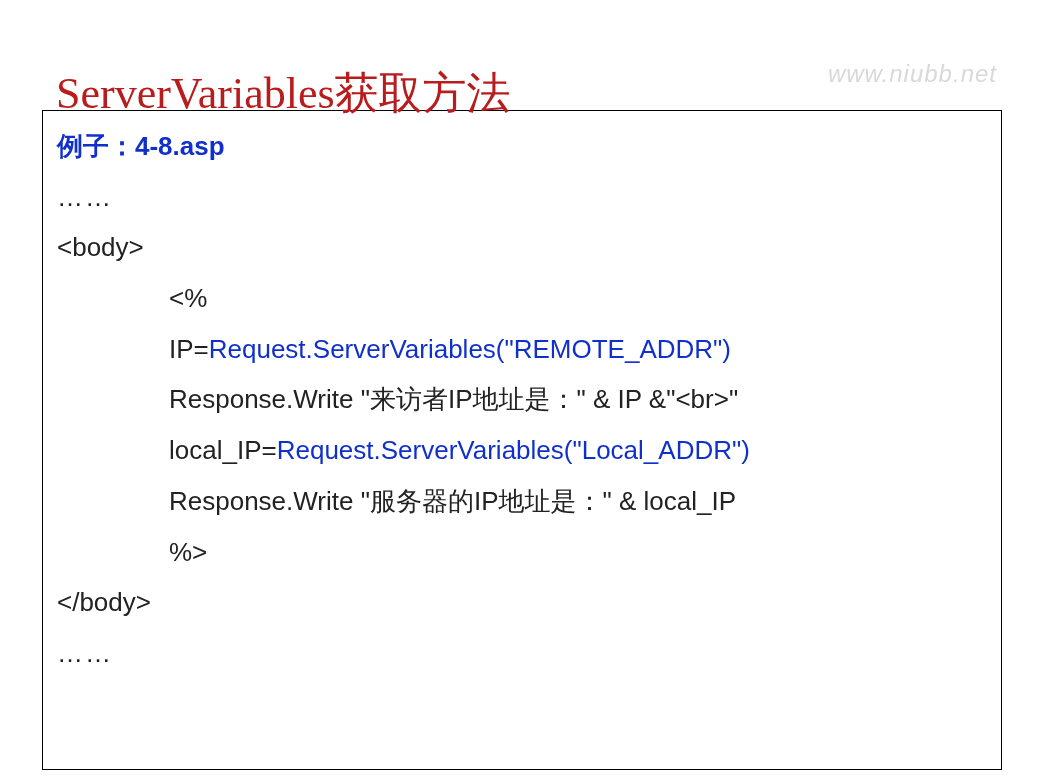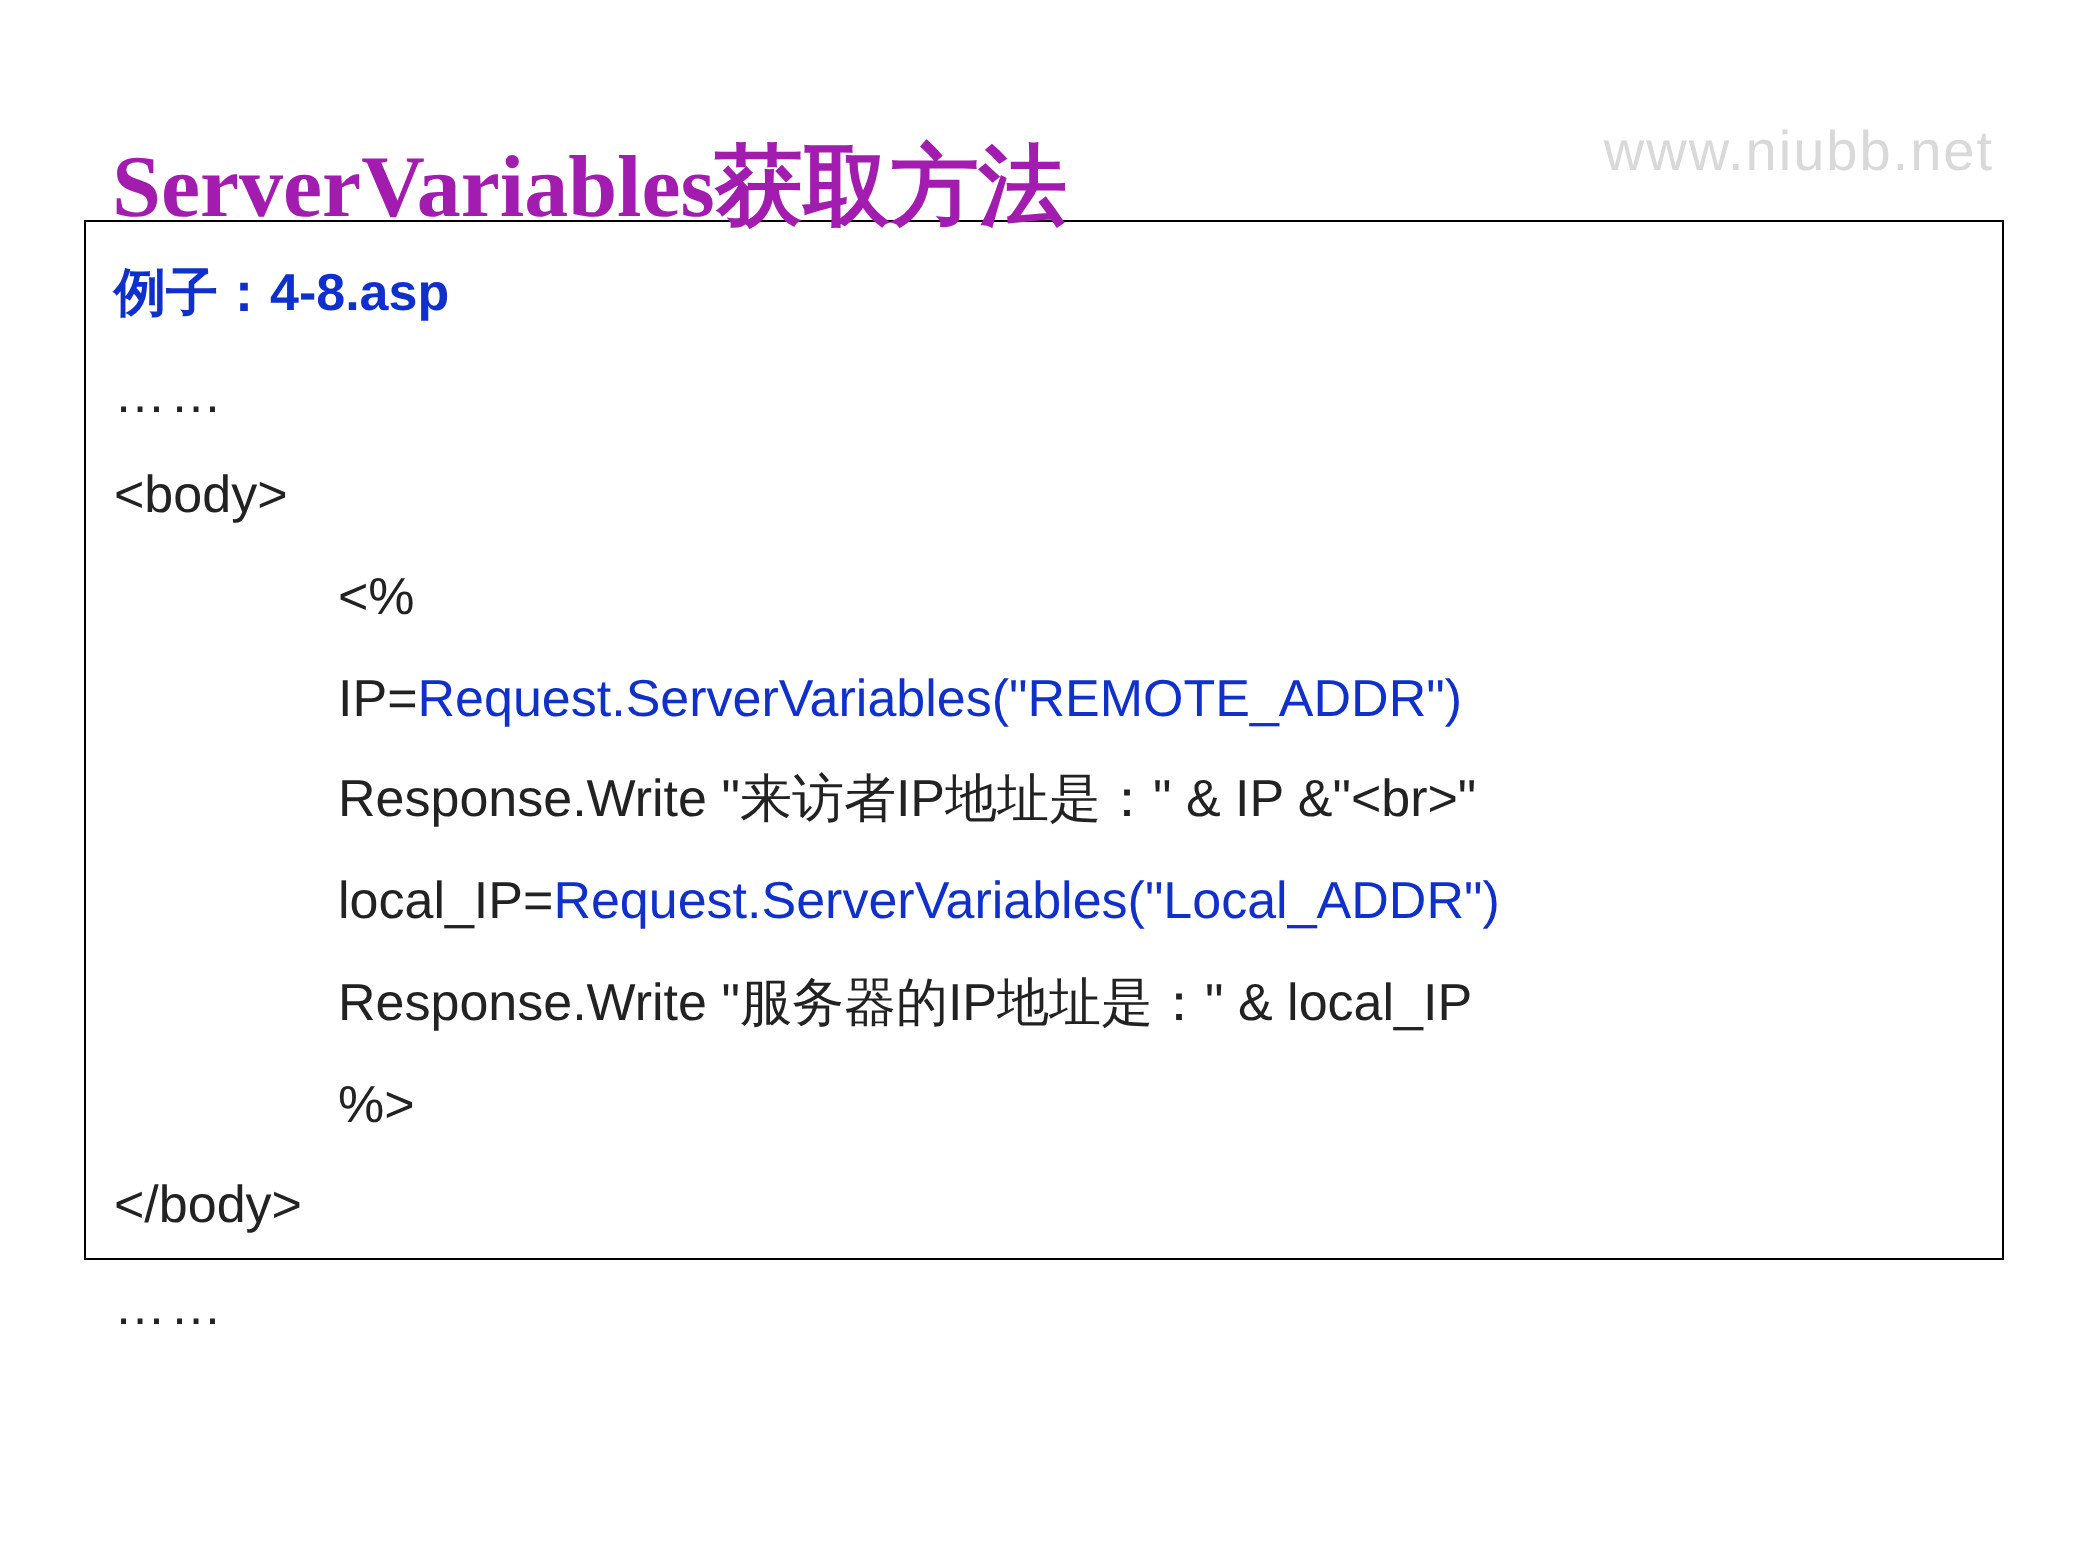--- a/index.html
+++ b/index.html
@@ -11,41 +11,41 @@
     background: #ffffff;
     font-family: Arial, "Microsoft YaHei", sans-serif;
     position: relative;
     overflow: hidden;
   }
   .watermark {
     position: absolute;
     top: 60px;
     right: 40px;
     color: #d9d9d9;
-    font-size: 28px;
+    font-size: 24px;
+    font-style: italic;
     letter-spacing: 1px;
     z-index: 2;
   }
   .title {
     position: absolute;
     top: 64px;
     left: 56px;
     font-family: "SimSun", "NSimSun", serif;
     font-size: 44px;
-    color: #a21caf;
+    color: #b91c1c;
     letter-spacing: 0px;
     z-index: 3;
-    font-weight: bold;
   }
   .code-box {
     position: absolute;
     top: 110px;
     left: 42px;
     width: 960px;
-    height: 520px;
+    height: 660px;
     border: 1px solid #000;
     background: #fff;
     padding: 10px 14px 10px 14px;
     font-size: 26px;
     line-height: 1.95;
     color: #222;
     z-index: 1;
   }
   .example-label { color: #1030cc; font-weight: bold; }
   .example-file  { color: #1030cc; font-weight: bold; }

